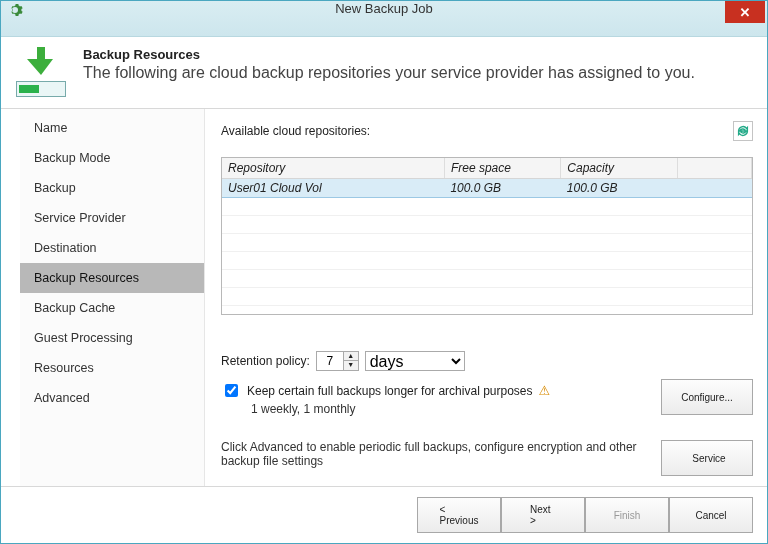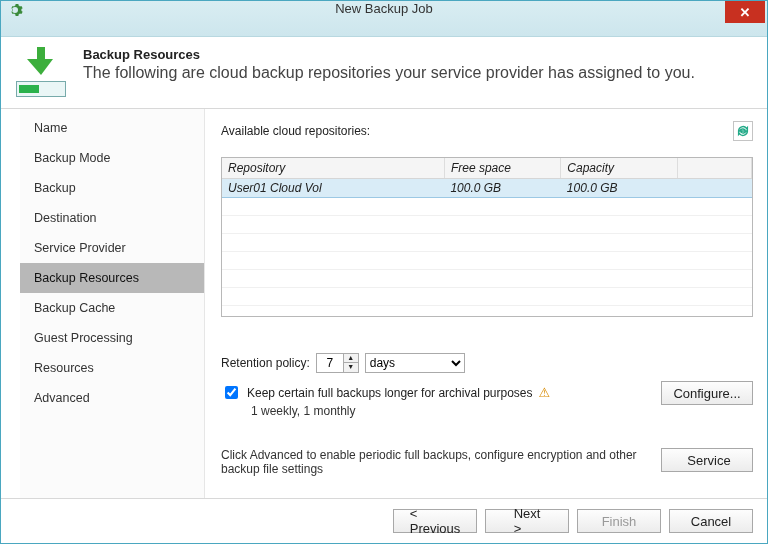--- a/index.html
+++ b/index.html
@@ -201,21 +201,21 @@
   .spinner .btns div {
     width: 14px; height: 9px;
     font-size: 7px; line-height: 8px;
     text-align: center;
     background: #f2f2f2;
   }
   .spinner .btns div:first-child { border-bottom: 1px solid #aaa; }
   select.unit {
     height: 20px;
     border: 1px solid #aaa;
-    font-size: 12px;
+    font-size: 16px;
     width: 100px;
     background: #fff;
   }
   .check-row {
     display: flex;
     align-items: center;
     gap: 6px;
     margin-top: 10px;
   }
   .warn-icon {
@@ -223,42 +223,41 @@
     font-size: 13px;
   }
   .sub-indent {
     margin-left: 30px;
     margin-top: 2px;
     color: #333;
   }
   .adv-row {
     display: flex;
     gap: 10px;
-    margin-top: 30px;
+    margin-top: 24px;
     align-items: flex-start;
   }
   .adv-row .txt { flex: 1; color: #333; }
   .btn {
     border: 1px solid #a8a8a8;
     background: linear-gradient(#fdfdfd,#ececec);
     padding: 3px 28px;
-    font-size: 13px;
-    height: 24px;
+    font-size: 10px;
+    height: 36px;
     display: inline-flex;
     align-items: center;
     gap: 4px;
     cursor: default;
   }
   .btn.icon svg { width: 14px; height: 14px; }
   .footer {
     border-top: 1px solid #d8d8d8;
     padding: 10px 14px;
     display: flex;
     justify-content: flex-end;
-    gap: 8px;
   }
   .footer .btn { width: 84px; justify-content: center; }
   .footer .btn.disabled { color: #999; }
   .right-col-btn { width: 92px; justify-content: center; }
 </style>
 </head>
 <body>
 
 <div class="window">
 
@@ -289,22 +288,22 @@
       <div class="header-title">Backup Resources</div>
       <div class="header-sub">The following are cloud backup repositories your service provider has assigned to you.</div>
     </div>
   </div>
 
   <div class="body">
     <div class="sidebar">
       <div class="nav-item">Name</div>
       <div class="nav-item">Backup Mode</div>
       <div class="nav-item">Backup</div>
+      <div class="nav-item">Service Provider</div>
       <div class="nav-item">Destination</div>
-      <div class="nav-item">Service Provider</div>
       <div class="nav-item active">Backup Resources</div>
       <div class="nav-item">Backup Cache</div>
       <div class="nav-item">Guest Processing</div>
       <div class="nav-item">Resources</div>
       <div class="nav-item">Advanced</div>
     </div>
 
     <div class="main">
       <div class="label-row">
         <span class="lbl">Available cloud repositories:</span>

